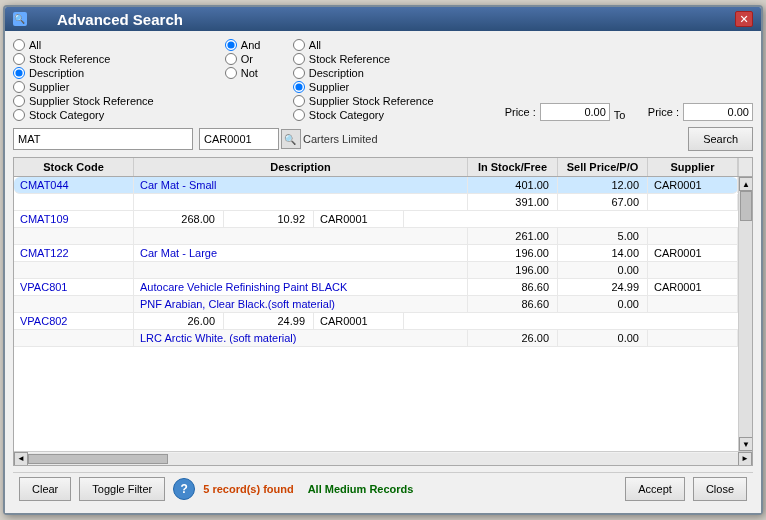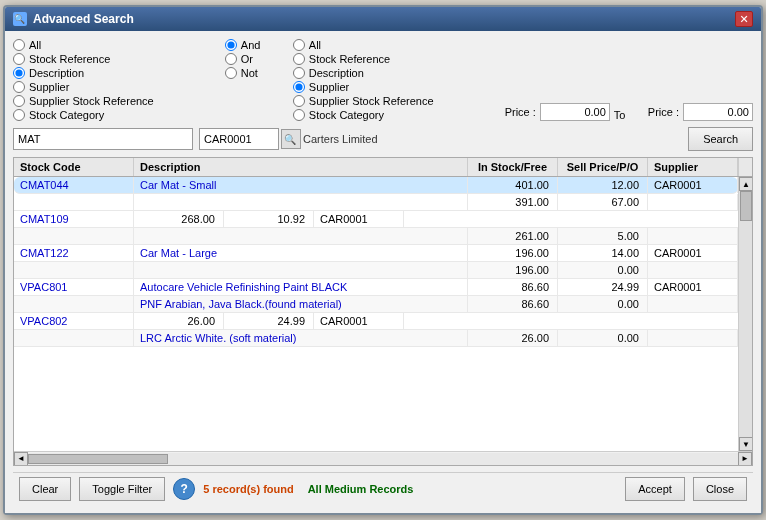--- a/index.html
+++ b/index.html
@@ -44,22 +44,23 @@
       height: 14px;
       background: #6af;
       border-radius: 2px;
       display: flex;
       align-items: center;
       justify-content: center;
       font-size: 9px;
       color: white;
     }
     .title-text {
-      font-size: 12px;
+      font-size: 15px;
       font-weight: bold;
+      margin-left: 24px;
     }
     .close-btn {
       width: 18px;
       height: 16px;
       background: #c84040;
       border: 1px solid #a02020;
       border-radius: 2px;
       color: white;
       font-size: 11px;
       cursor: pointer;
@@ -187,20 +188,21 @@
     .table-header {
       display: flex;
       background: #e8e8e8;
       border-bottom: 1px solid #aaa;
       font-size: 11px;
       font-weight: bold;
     }
     .th {
       padding: 3px 6px;
       border-right: 1px solid #ccc;
+      text-align: center;
     }
     .th-stock { width: 120px; }
     .th-desc { flex: 1; }
     .th-instock { width: 90px; text-align: center; }
     .th-sell { width: 90px; text-align: center; }
     .th-supplier { width: 90px; }
     .tr {
       display: flex;
       border-bottom: 1px solid #e8e8e8;
       font-size: 11px;
@@ -486,21 +488,21 @@
           <div class="tr">
             <div class="td td-stock">VPAC801</div>
             <div class="td td-desc">Autocare Vehicle Refinishing Paint BLACK</div>
             <div class="td td-instock">86.60</div>
             <div class="td td-sell">24.99</div>
             <div class="td td-supplier">CAR0001</div>
           </div>
 
           <div class="tr alt">
             <div class="td td-stock"></div>
-            <div class="td td-desc">PNF Arabian, Java Black.(found material)</div>
+            <div class="td td-desc">PNF Arabian, Clear Black.(soft material)</div>
             <div class="td td-instock">86.60</div>
             <div class="td td-sell">0.00</div>
             <div class="td td-supplier"></div>
           </div>
 
           <div class="tr">
             <div class="td td-stock">VPAC802</div>
             <div class="td td-instock">26.00</div>
             <div class="td td-sell">24.99</div>
             <div class="td td-supplier">CAR0001</div>

